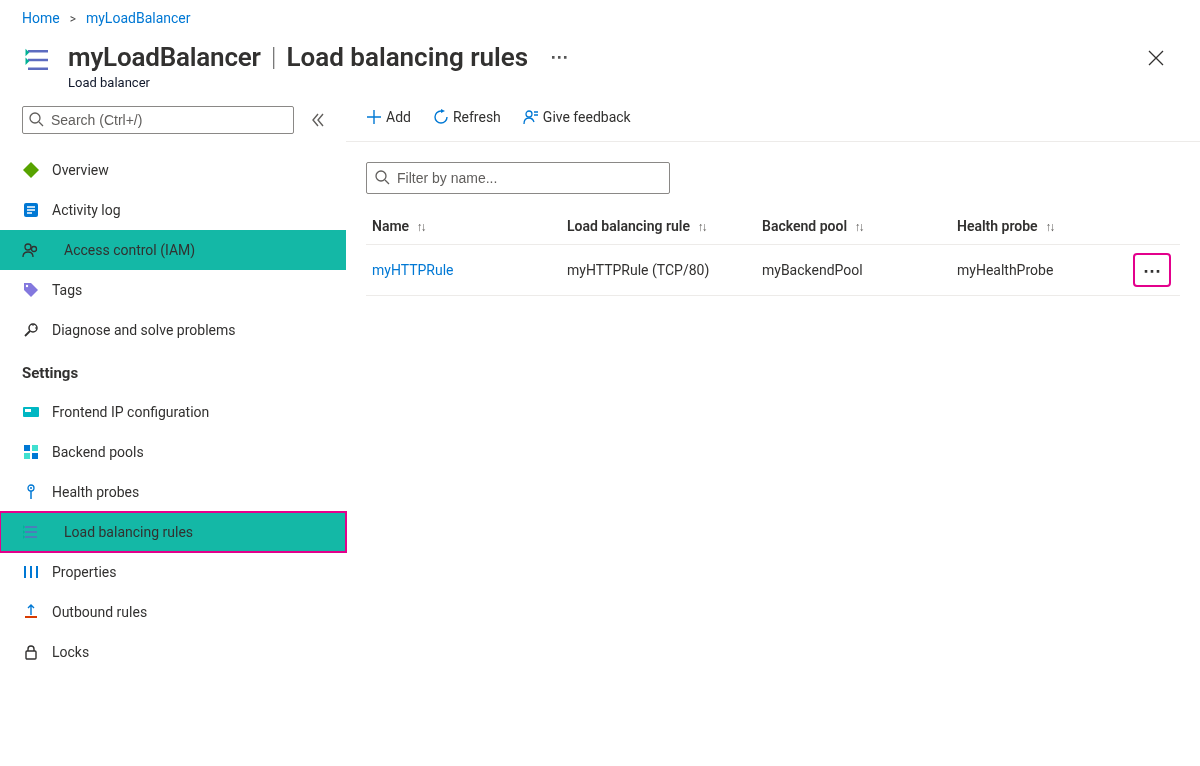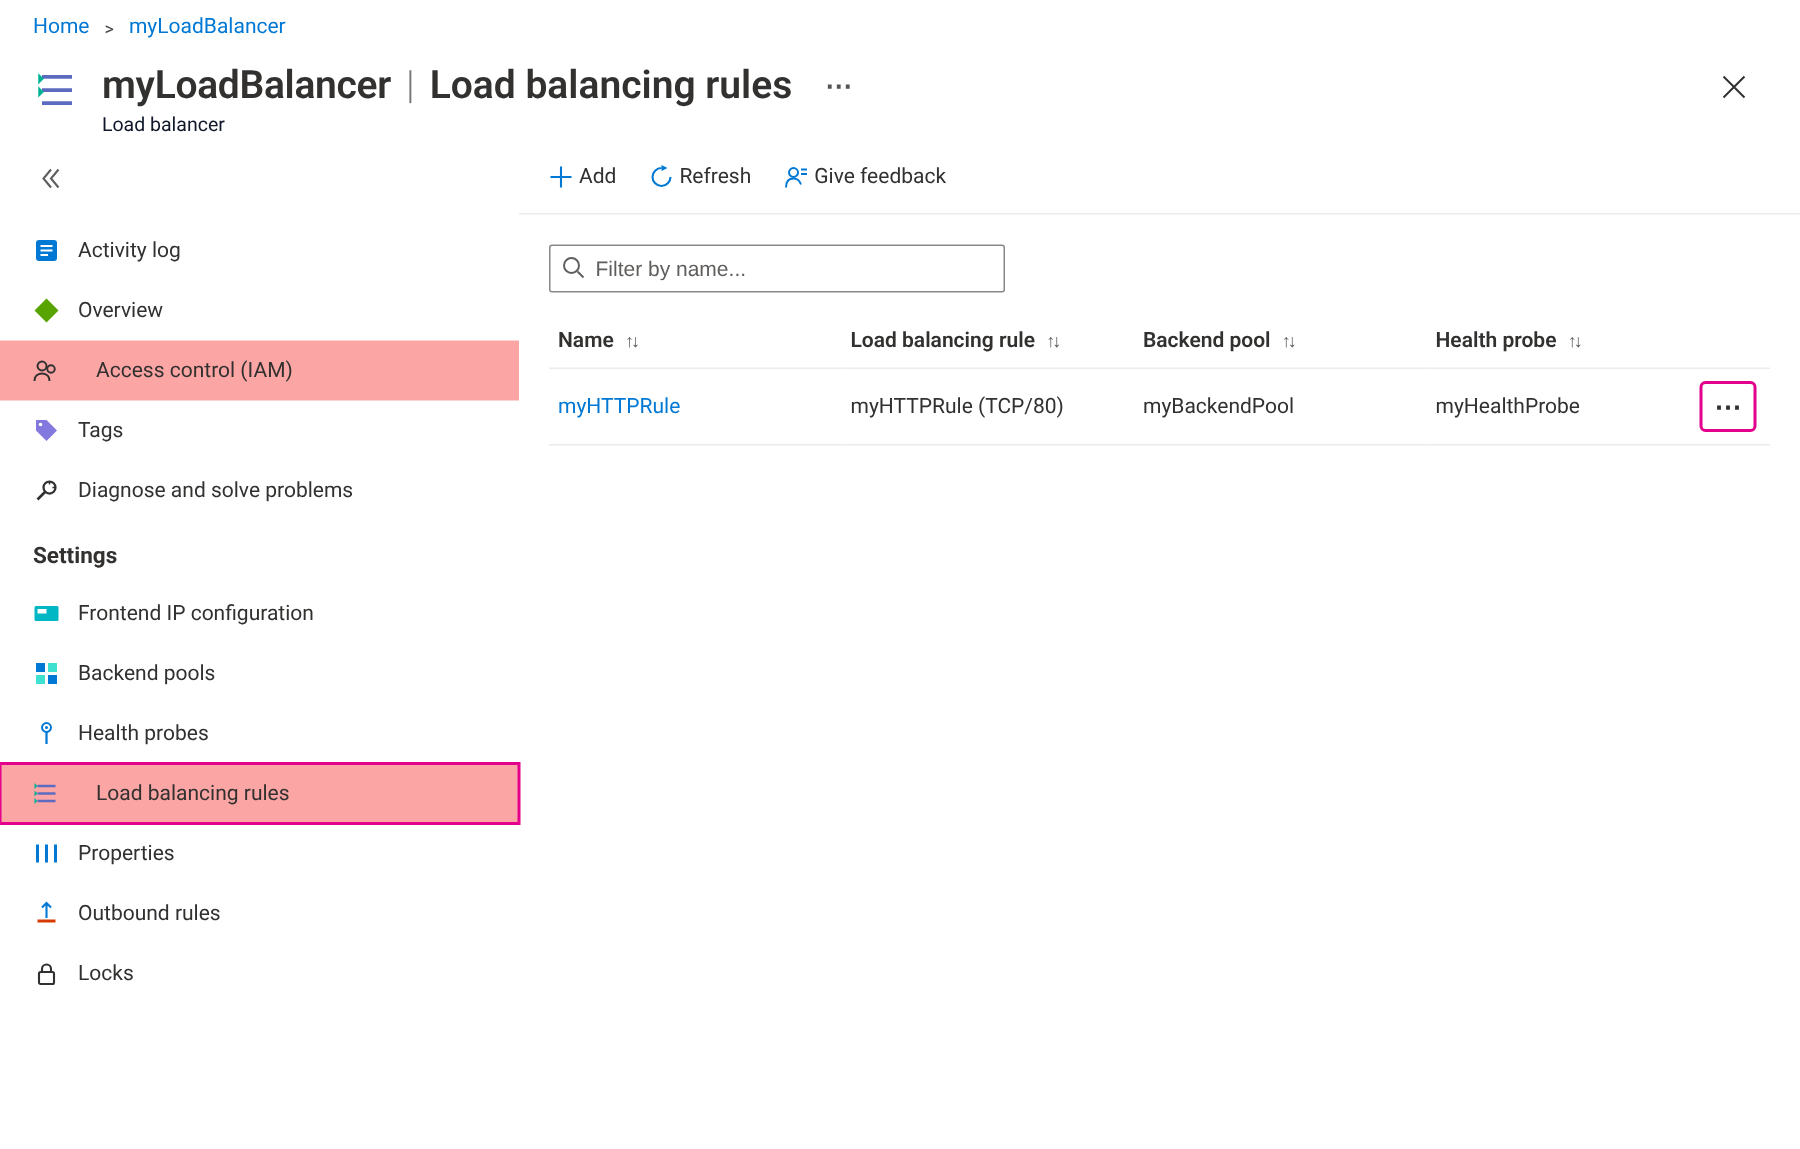--- a/index.html
+++ b/index.html
@@ -110,21 +110,21 @@
   .nav-item {
     display:flex;
     align-items:center;
     gap: 12px;
     height: 40px;
     padding: 0 22px;
     cursor: pointer;
     font-size: 14px;
   }
   .nav-item .icon { width: 18px; height: 18px; display:flex;align-items:center;justify-content:center; }
-  .nav-item.active { background: #fca5a5; gap: 24px; }
+  .nav-item.active { background: #14b8a6; gap: 24px; }
   .nav-item.highlight {
     outline: 2px solid #E3008C;
     outline-offset: -1px;
   }
   .nav-group-title {
     font-weight: 700;
     font-size: 15px;
     padding: 14px 22px 10px 22px;
   }
   
@@ -234,43 +234,52 @@
     <svg viewBox="0 0 16 16">
         <path d="M1 1 L15 15 M15 1 L1 15" stroke="#323130" stroke-width="1.3"></path>
       </svg>
   </div>
 </div>
 
 <div class="content">
 
   <aside class="sidebar">
     <div class="search-bar-row">
+      <div class="search-input-wrap">
+        <span class="search-icon-wrap">
+          <svg class="svg16" viewBox="0 0 16 16">
+              <circle cx="7" cy="7" r="5" stroke="#605E5C" stroke-width="1.3" fill="none"></circle>
+              <path d="M11 11 L15 15" stroke="#605E5C" stroke-width="1.3"></path>
+            </svg>
+        </span>
+        <input class="search-input" type="text" placeholder="Search (Ctrl+/)" style="">
+      </div>
       <div class="collapse-toggle">
         <svg class="svg16" viewBox="0 0 16 16">
             <path d="M8 2 L3 8 L8 14 M13 2 L8 8 L13 14" stroke="#605E5C" stroke-width="1.4" fill="none"></path>
           </svg>
       </div>
     </div>
 
     <div class="nav-item">
       <span class="icon">
         <svg class="svg18" viewBox="0 0 18 18">
+            <path d="M9 1 L17 9 L9 17 L1 9 Z" fill="#57A300"></path>
+          </svg>
+      </span>
+      <span>Overview</span>
+    </div>
+    <div class="nav-item">
+      <span class="icon">
+        <svg class="svg18" viewBox="0 0 18 18">
             <rect x="2" y="2" width="14" height="14" rx="2" fill="#0078D4"></rect>
             <path d="M5 6h8M5 9h8M5 12h5" stroke="#fff" stroke-width="1.4"></path>
           </svg>
       </span>
       <span>Activity log</span>
-    </div>
-    <div class="nav-item">
-      <span class="icon">
-        <svg class="svg18" viewBox="0 0 18 18">
-            <path d="M9 1 L17 9 L9 17 L1 9 Z" fill="#57A300"></path>
-          </svg>
-      </span>
-      <span>Overview</span>
     </div>
     <div class="nav-item active">
       <span class="icon">
         <svg class="svg18" viewBox="0 0 18 18">
             <circle cx="6" cy="6" r="3" fill="none" stroke="#323130" stroke-width="1.3"></circle>
             <circle cx="12" cy="8" r="2.5" fill="none" stroke="#323130" stroke-width="1.3"></circle>
             <path d="M1 16 C1 12 4 11 6 11 C8 11 11 12 11 16" fill="none" stroke="#323130" stroke-width="1.3"></path>
           </svg>
       </span>
       <span>Access control (IAM)</span>

